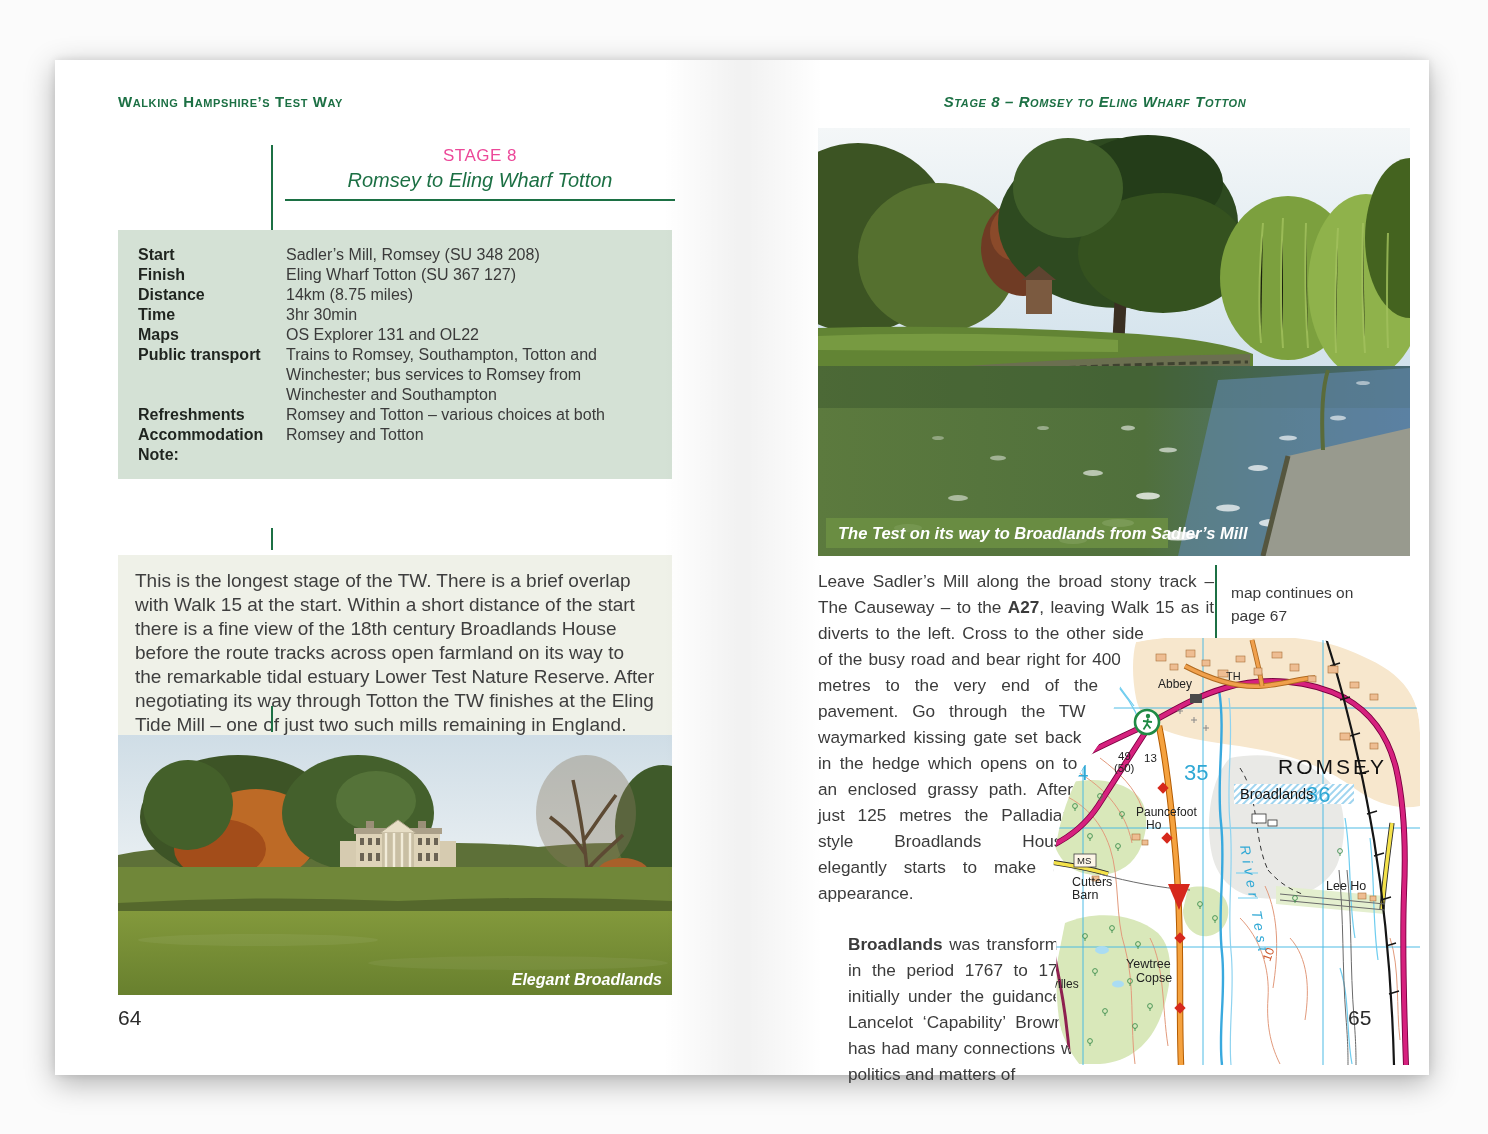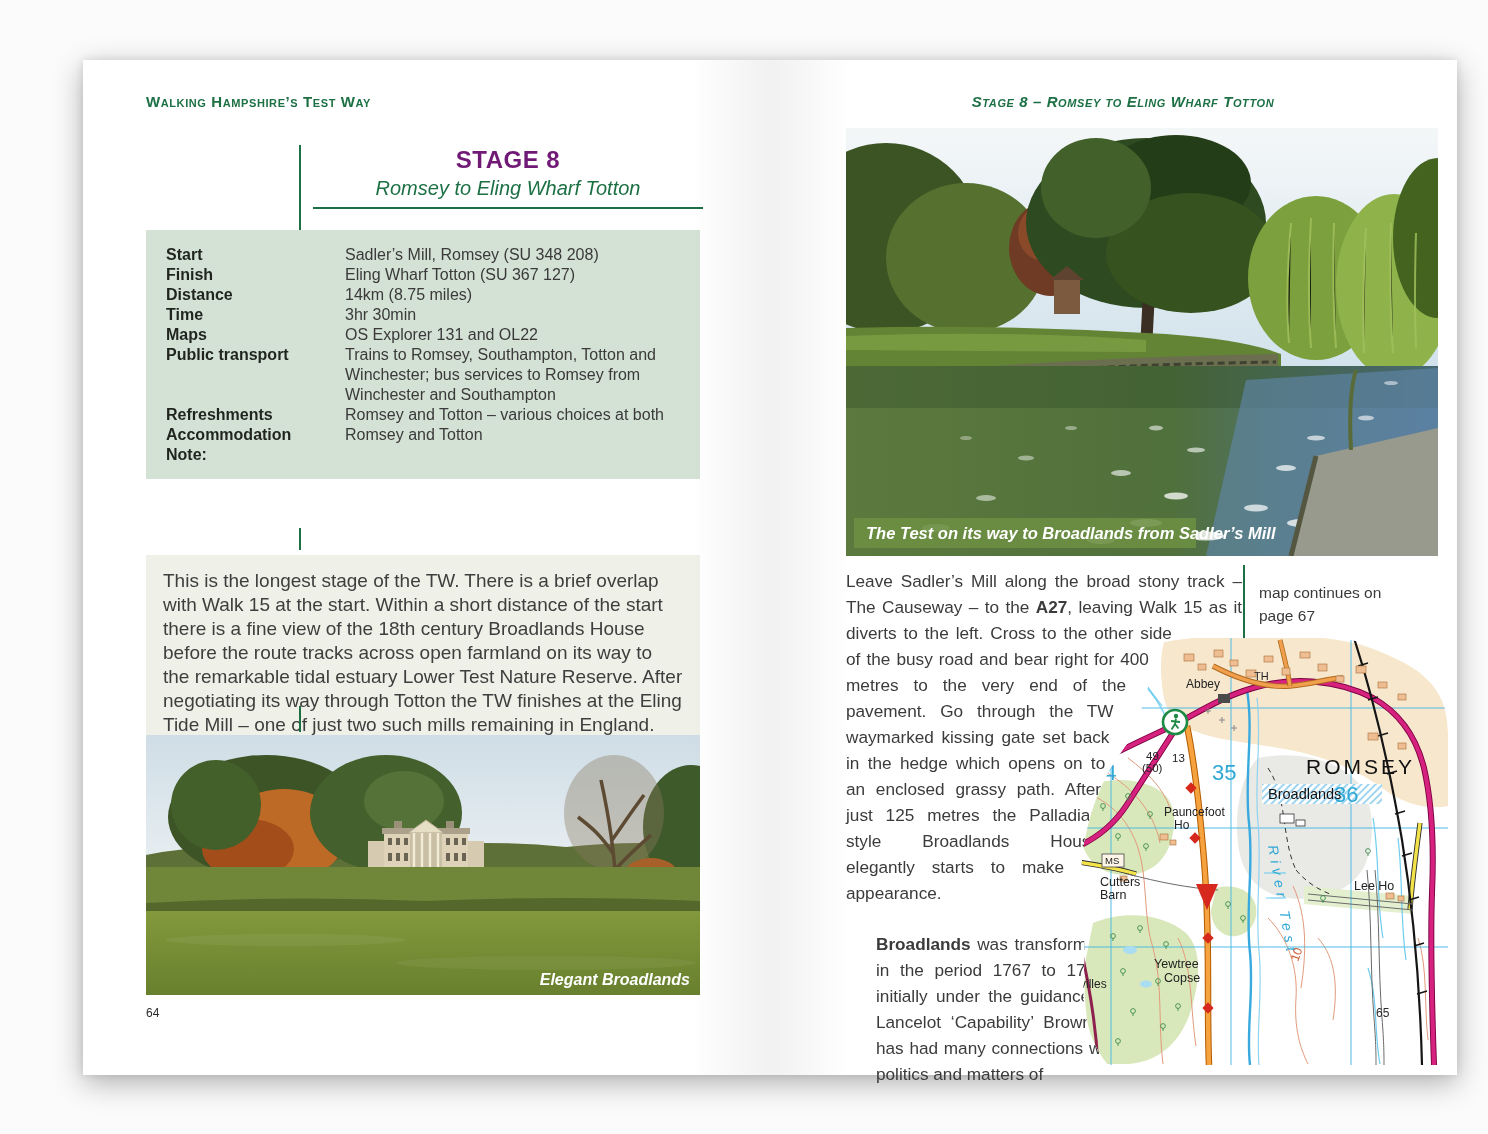--- a/index.html
+++ b/index.html
@@ -5,56 +5,55 @@
   html,body{margin:0;padding:0;}
   body{
     width:1488px;height:1134px;position:relative;overflow:hidden;
     background:#fbfbfb;
     font-family:"Liberation Sans", sans-serif;
   }
   .spread{
     position:absolute;left:55px;top:60px;width:1374px;height:1015px;
     background:#ffffff;
     box-shadow:0 8px 28px rgba(0,0,0,.30), 0 0 8px rgba(0,0,0,.10);
-    margin-left:28px;
   }
   .gutter{
     position:absolute;left:608px;top:0;width:160px;height:100%;pointer-events:none;
     background:linear-gradient(to right, rgba(0,0,0,0) 0%, rgba(0,0,0,.05) 46%, rgba(0,0,0,.05) 54%, rgba(0,0,0,0) 100%);
   }
   .abs{position:absolute;}
   .vline{position:absolute;width:2px;background:#1c7044;}
   
   .lp-header{
     left:63px;top:33px;font-size:15px;font-weight:bold;
     font-variant:small-caps;letter-spacing:.6px;color:#1c7044;
   }
   .rp-header{
     left:763px;top:33px;width:554px;text-align:center;font-size:15px;font-weight:bold;
     font-style:italic;font-variant:small-caps;letter-spacing:.6px;color:#1c7044;
   }
   .title-block{left:230px;top:86px;width:390px;text-align:center;}
-  .stage-title{font-size:24px;font-weight:bold;color:#701a75;letter-spacing:.5px;}
+  .stage-title{font-size:17px;font-weight:normal;color:#ec4899;letter-spacing:.5px;}
   .stage-subtitle{font-size:20px;font-style:italic;color:#1c7044;margin-top:3px;}
   .title-rule{height:2px;background:#1c7044;margin-top:7px;}
   .info-box{
     left:63px;top:170px;width:514px;background:#d4e1d5;
     padding:15px 20px 14px 20px;font-size:16px;line-height:20px;color:#3a3a3a;
   }
-  .info-row{display:grid;grid-template-columns:148px 1fr;gap:31px;}
+  .info-row{display:grid;grid-template-columns:148px 1fr;}
   .info-label{font-weight:bold;color:#1f241f;}
   .info-link{color:#2c8450;}
   .intro-box{
     left:63px;top:495px;width:520px;background:#eff1e8;
     padding:14px 17px;font-size:19px;line-height:24px;color:#3e3e3e;
   }
   .photo-frame{overflow:hidden;}
   .photoL{left:63px;top:675px;width:554px;height:260px;}
   .photoR{left:763px;top:68px;width:592px;height:428px;}
-  .page-num{font-size:12px;color:#2b2b2b;}
+  .page-num{font-size:21px;color:#2b2b2b;}
   .pn64{left:63px;top:946px;}
   .pn65{left:1293px;top:946px;z-index:6;}
   
   .note-vline{left:1160px;top:505px;height:78px;}
   .margin-note{
     left:1176px;top:521px;width:165px;font-size:15.5px;line-height:23px;color:#3a3a3a;
   }
   .rp-text{
     left:763px;top:508px;width:594px;height:470px;
     font-size:17.2px;line-height:26px;color:#3b3b3b;text-align:justify;

